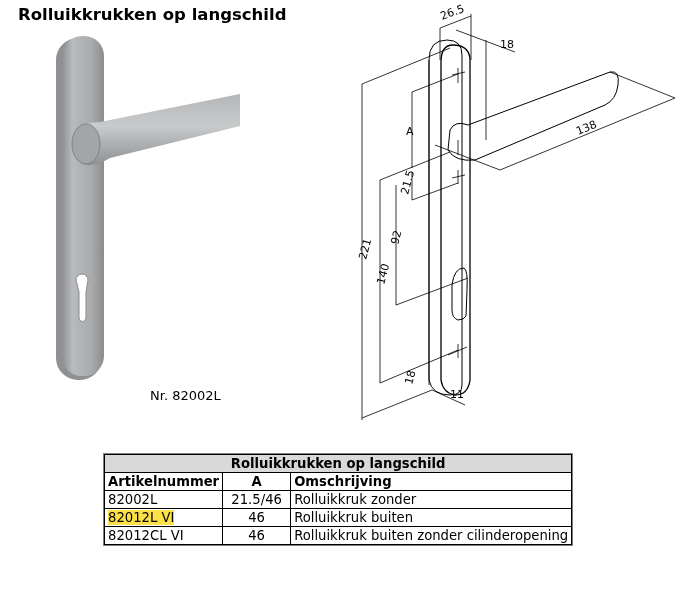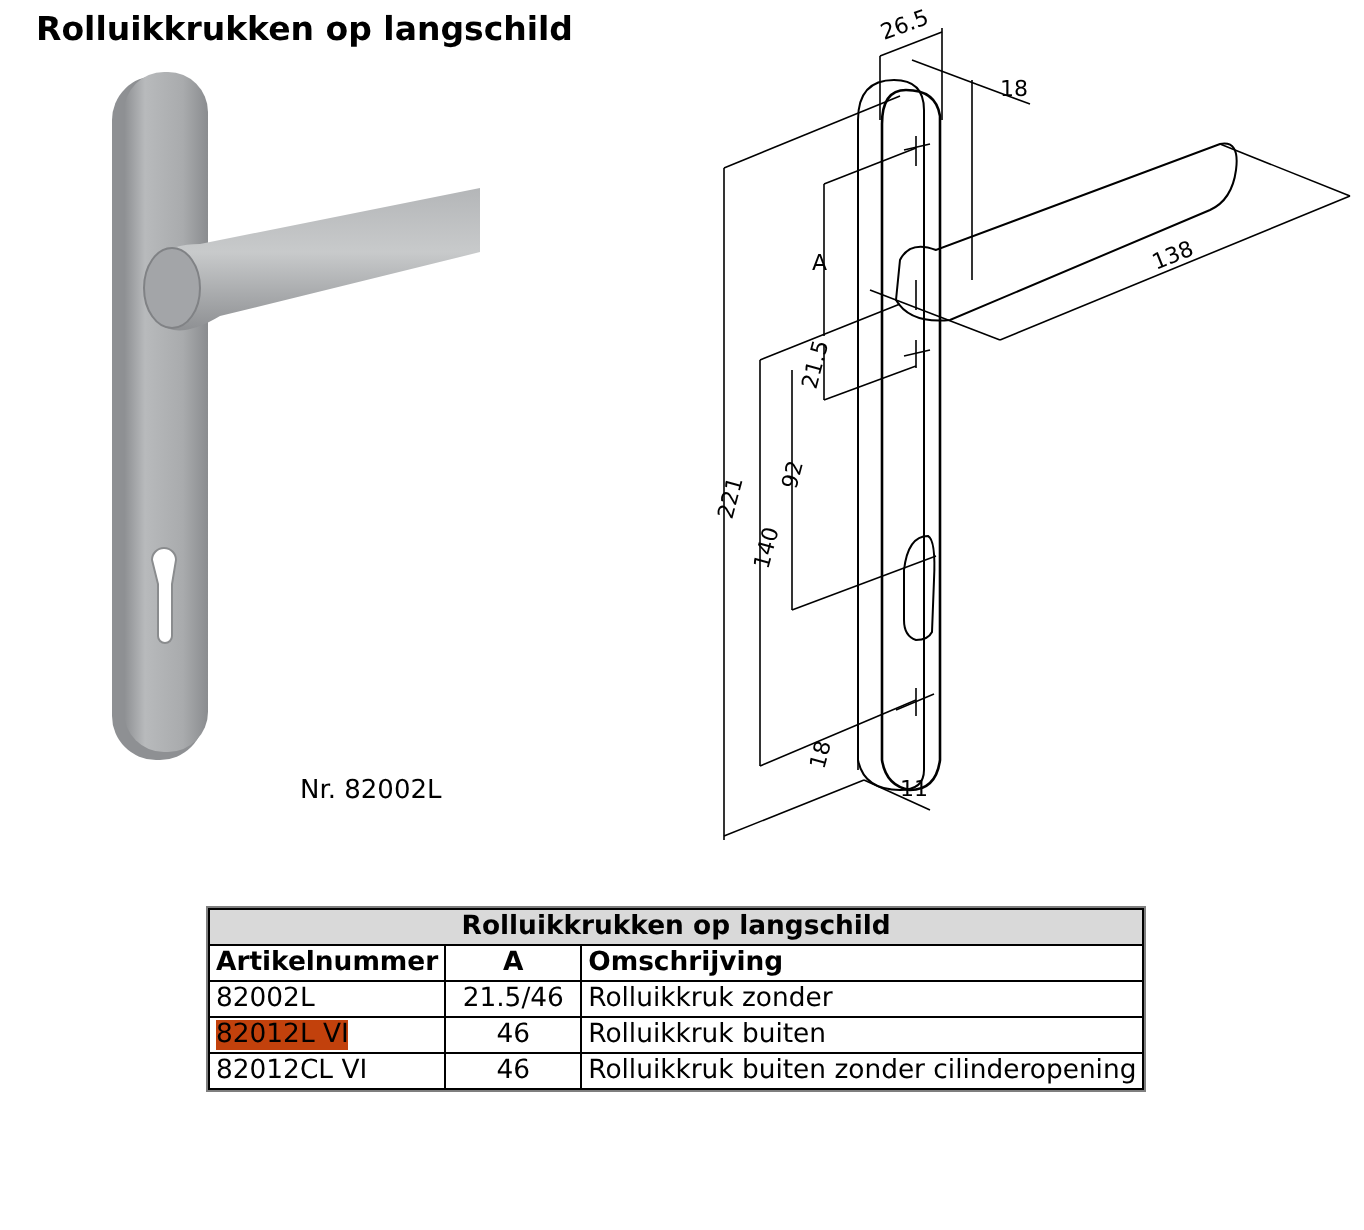--- a/index.html
+++ b/index.html
@@ -9,21 +9,21 @@
   .caption { position:absolute; left:150px; top:388px; font-size:13px; }
   .drawing { position:absolute; left:340px; top:0px; width:340px; height:430px; }
   table.spec { position:absolute; left:104px; top:454px; border-collapse:collapse; font-size:13.2px; }
   table.spec td, table.spec th { border:1px solid #000; padding:0 3px; height:17px; line-height:17px; white-space:nowrap; }
   table.spec { outline:1px solid #7f7f7f; }
   .cap-row th { background:#d9d9d9; font-weight:bold; text-align:center; color:#000; }
   .hdr-row th { color:#000000; font-weight:bold; text-align:left; background:#fff; }
   .hdr-row th.c { text-align:center; }
   td.a { text-align:center;margin-top:16px; }
   col.c1 { width:113px; } col.c2 { width:68px; } col.c3 { width:280px; }
-  .hl { background:#c2410c; }
+  .hl { background:#fde047; }
 </style>
 </head>
 <body>
 
 <div class="title">Rolluikkrukken op langschild</div>
 
 <svg class="photo" viewBox="0 0 200 360" xmlns="http://www.w3.org/2000/svg">
   <defs>
     <linearGradient id="plateG" x1="0" x2="1" y1="0" y2="0">
       <stop offset="0" stop-color="#8d8f92"></stop>

